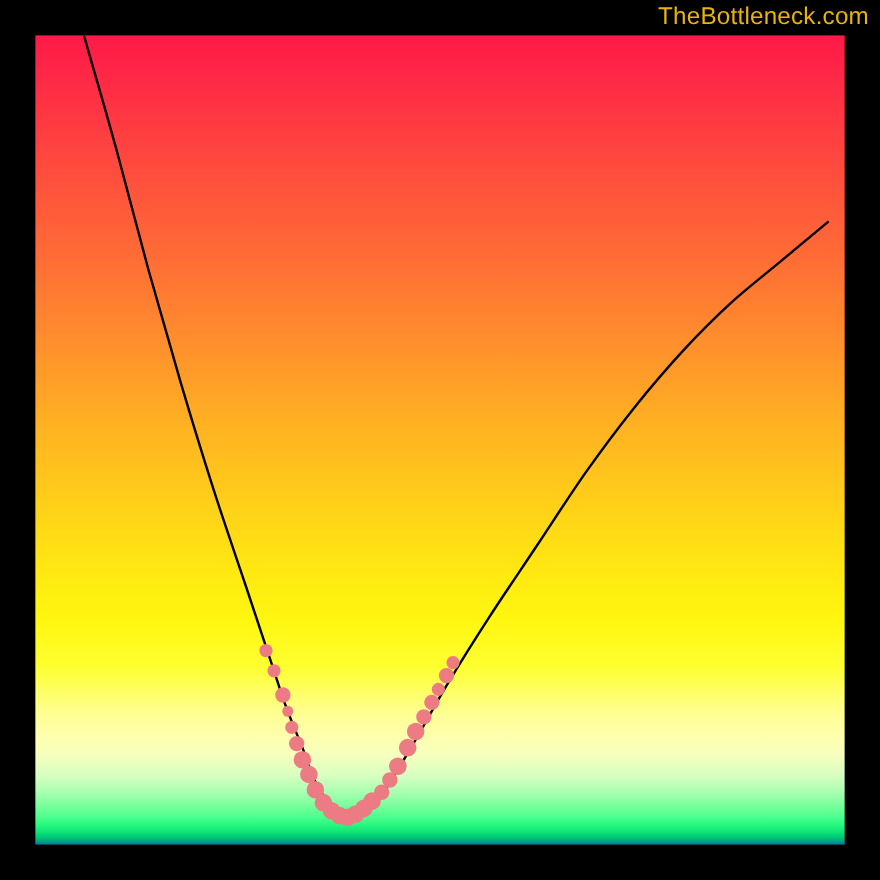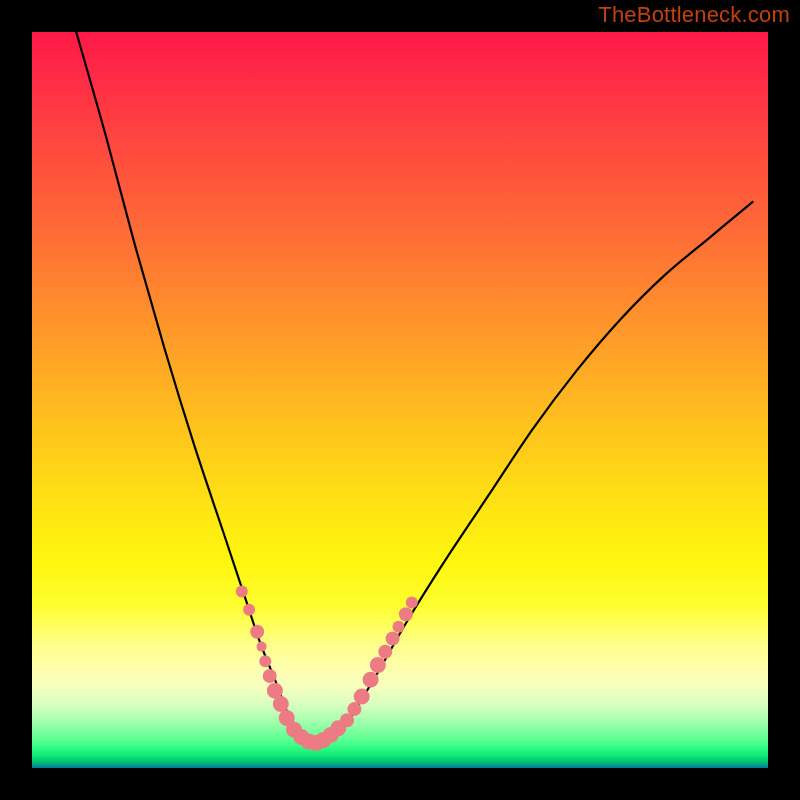--- a/index.html
+++ b/index.html
@@ -65,21 +65,21 @@
   svg.curve {
     position: absolute;
     top: 0; left: 0;
     width: 736px;
     height: 736px;
   }
   .watermark {
     position: absolute;
     top: 2px;
     right: 10px;
-    color: #c2410c;
+    color: #eab308;
     font-size: 22px;
     font-weight: 400;
     letter-spacing: 0.2px;
   }
 </style>
 </head>
 <body>
 
 <div class="frame">
 

